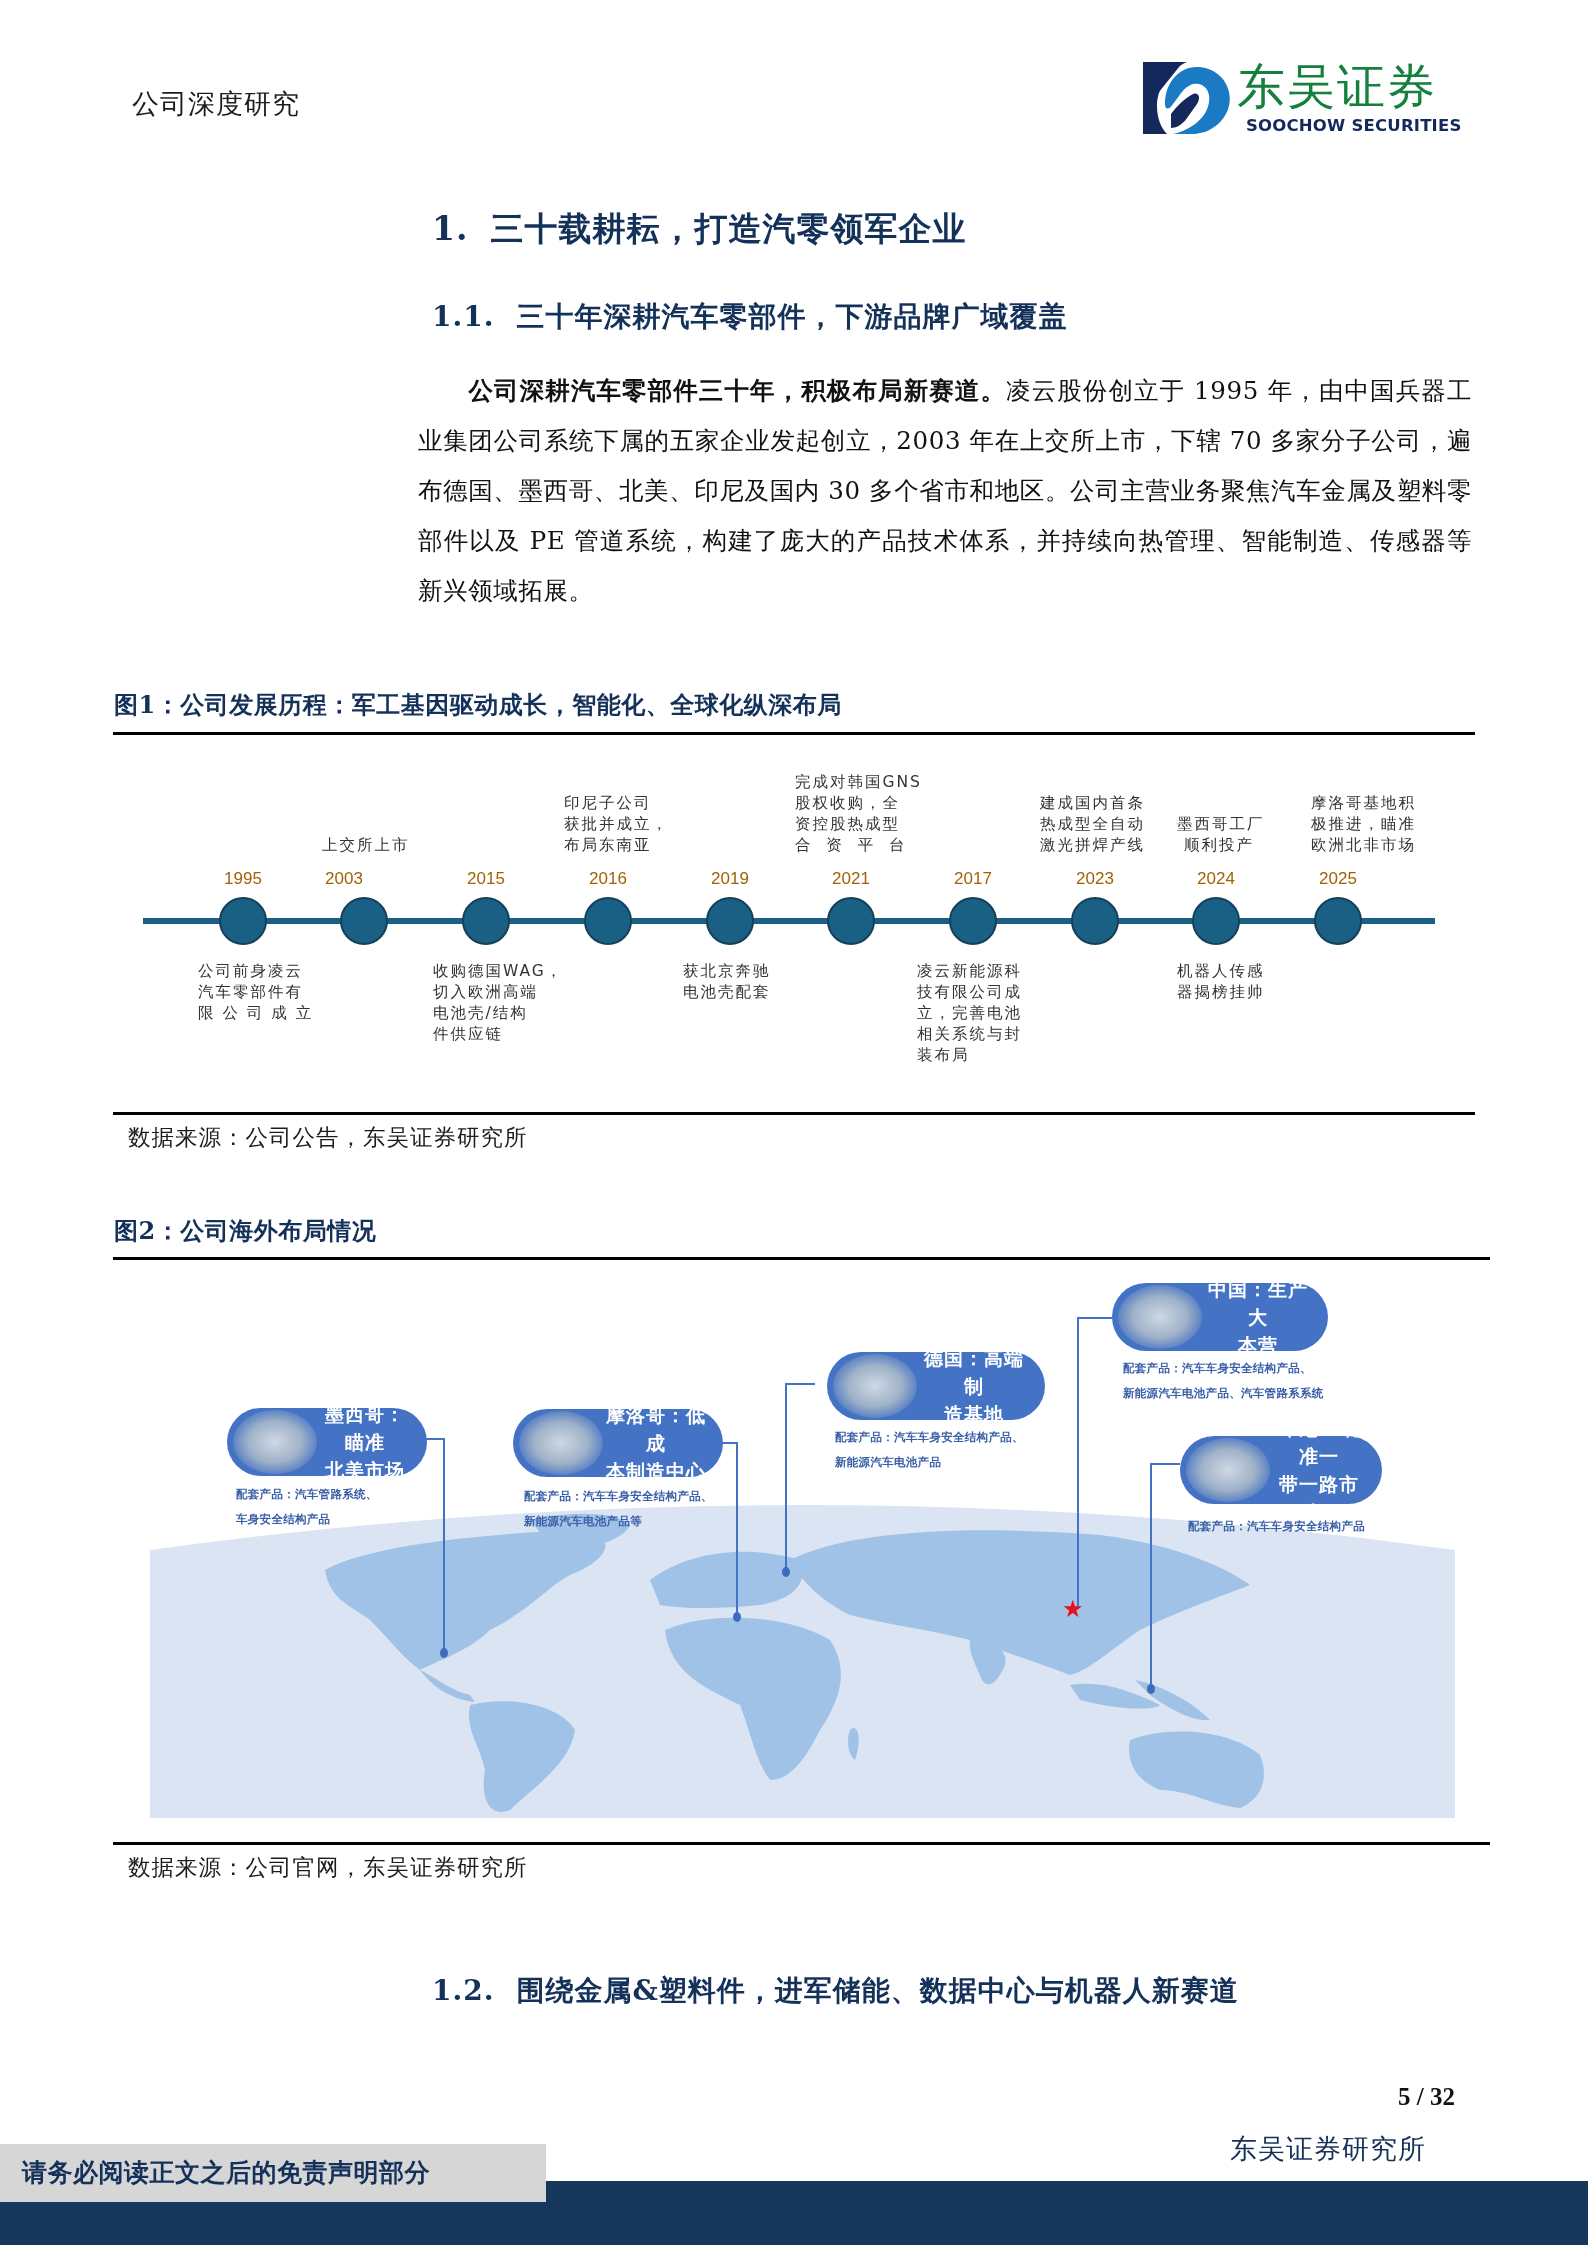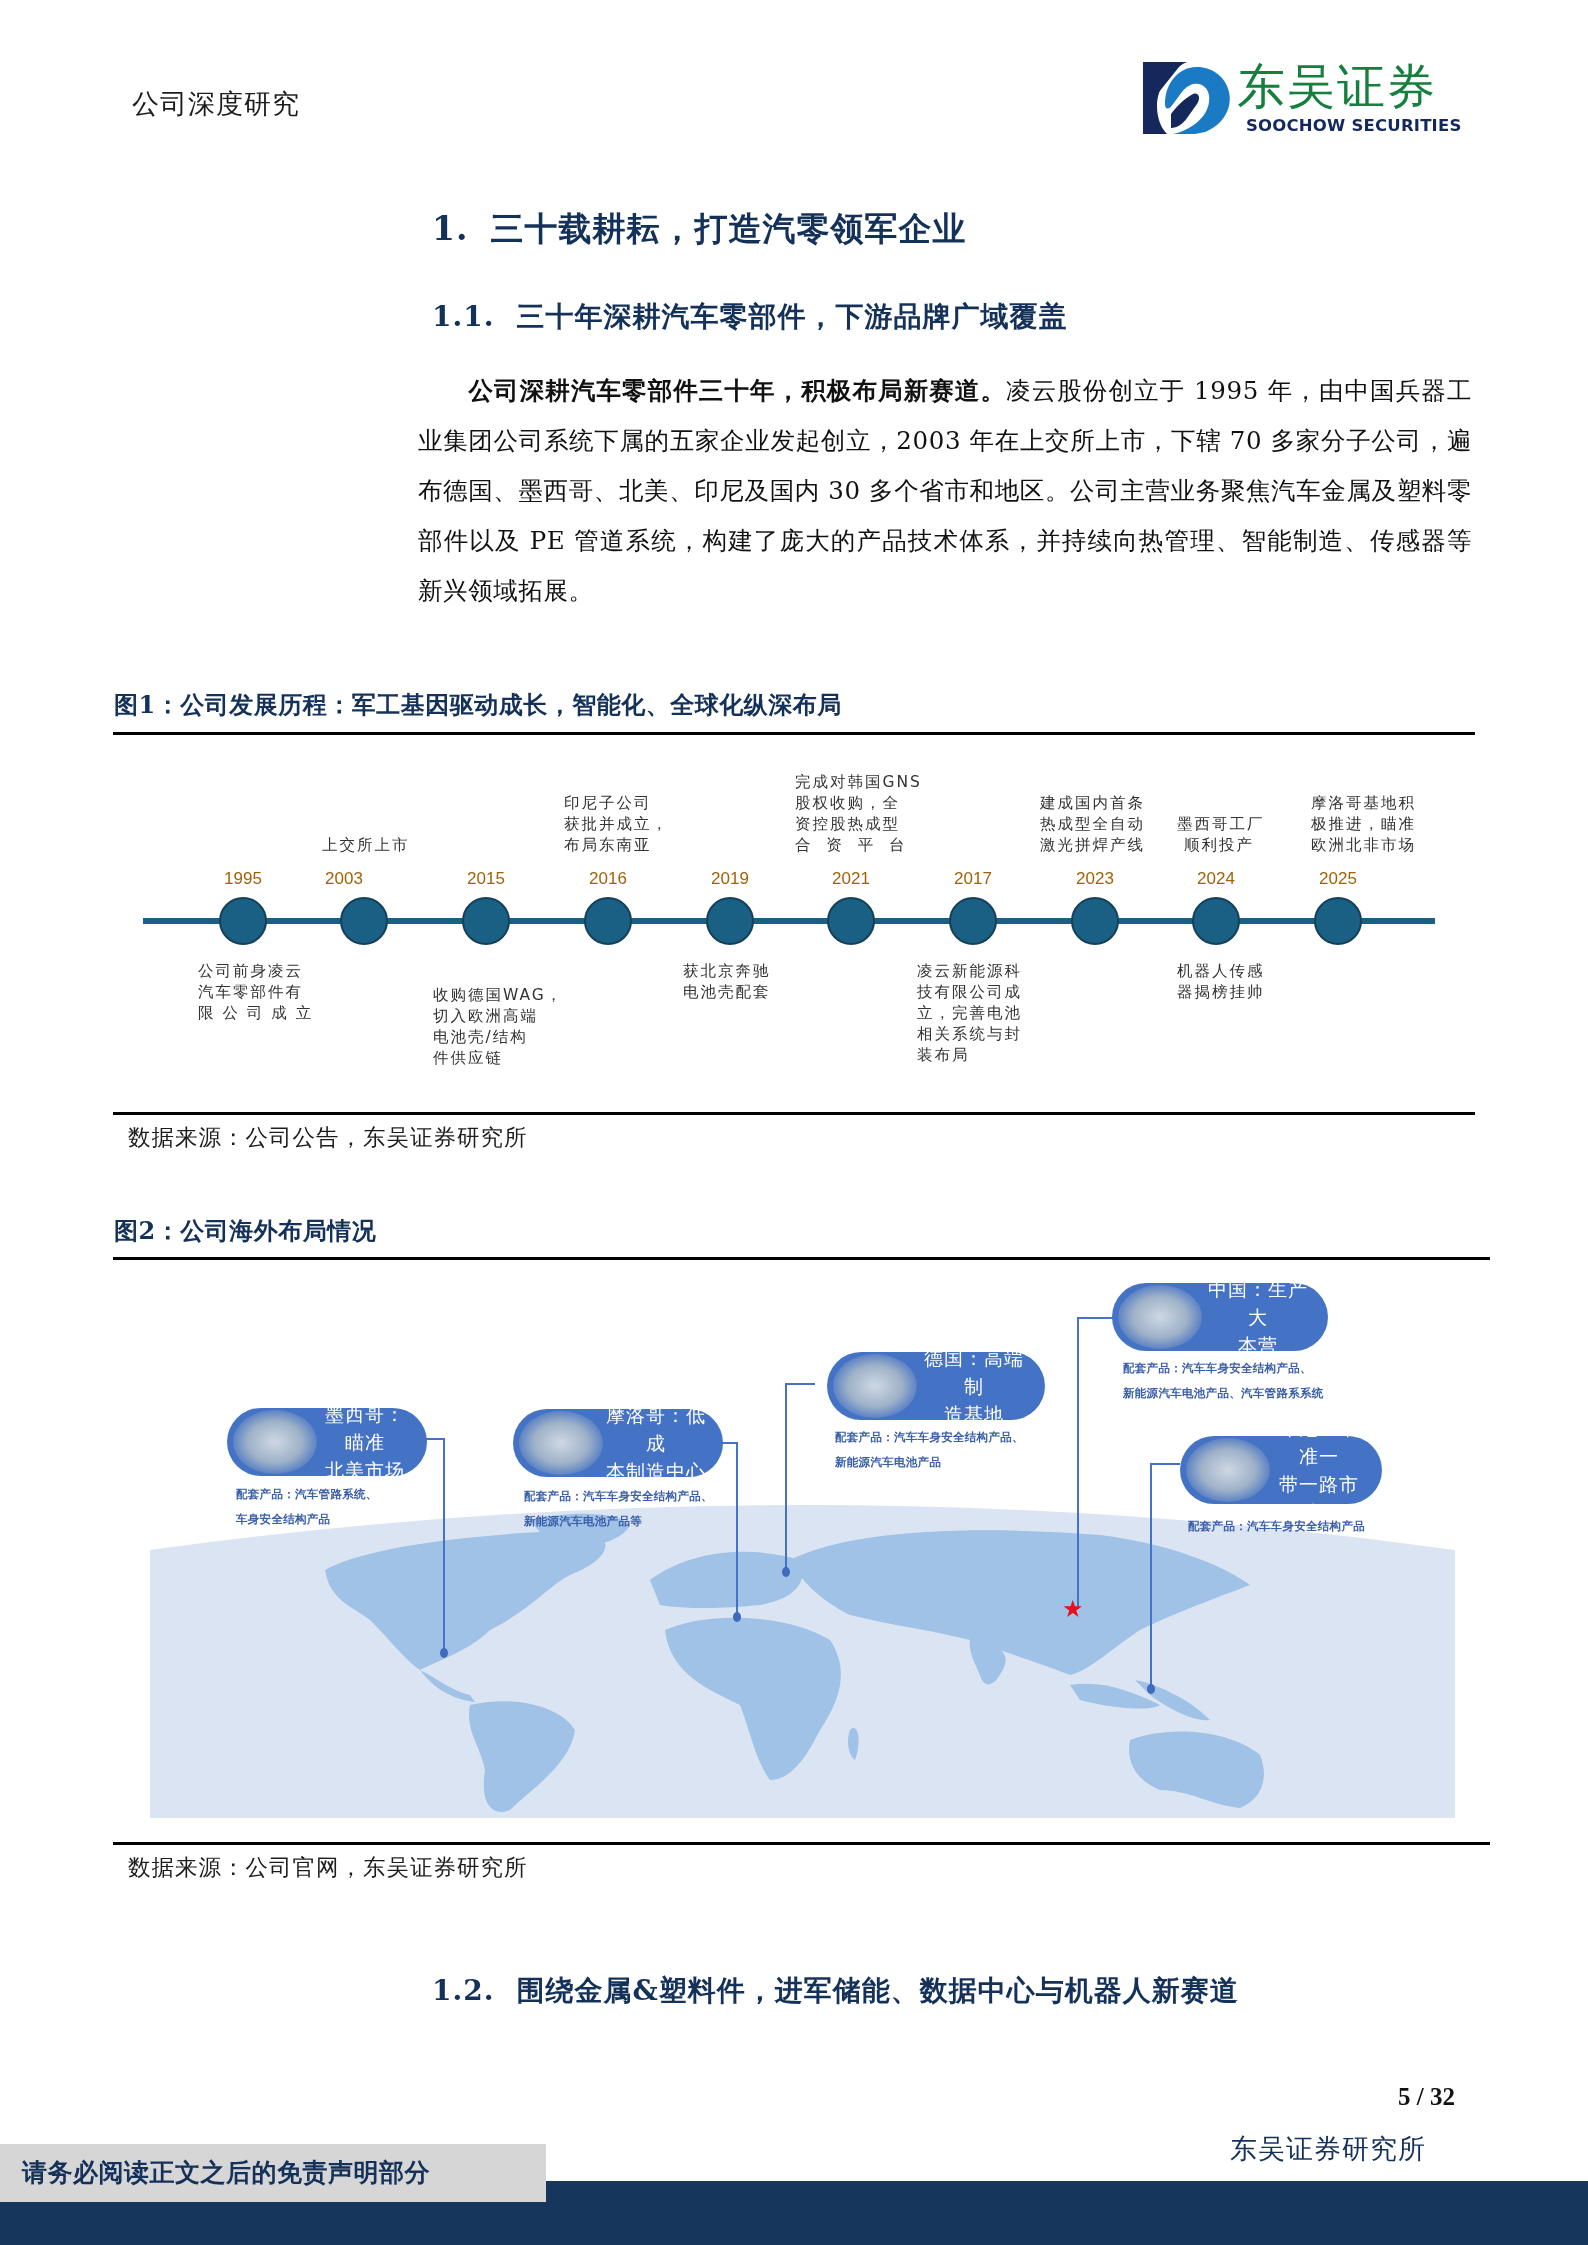--- a/index.html
+++ b/index.html
@@ -26,21 +26,21 @@
   
   .tl-line { left:143px; top:918px; width:1292px; height:6px; background:#1a5f84; }
   .tl-node { width:48px; height:48px; border-radius:50%; background:#1a5f84;
              border:2px solid #14405a; box-sizing:border-box; }
   .tl-year { font-family:"Liberation Sans", sans-serif; font-size:17px; color:#a16207; width:80px; text-align:center; }
   .tl-text { font-family:"DejaVu Sans", sans-serif; font-size:15.5px; line-height:21px; color:#333;
              letter-spacing:2px; white-space:pre; }
   
   .map-bg { left:150px; top:1490px; width:1305px; height:328px; }
   .pill { height:68px; border-radius:34px; background:#4472c4; color:#fff;
-          font-size:19px; font-weight:normal; line-height:28px; display:flex; align-items:center; }
+          font-size:19px; font-weight:bold; line-height:28px; display:flex; align-items:center; }
   .pill .thumb { width:84px; height:64px; border-radius:50%; margin-left:6px; flex:none;
                  background:radial-gradient(ellipse at center, #cfd8e4 0%, #9fb2c8 45%, #4472c4 80%); position:relative; overflow:hidden; }
   .pill .ptxt { flex:1; text-align:center; padding-right:14px; letter-spacing:1px; }
   .prod { font-size:11.5px; font-weight:bold; color:#3a5fa8; line-height:25px; letter-spacing:0.3px; }
   .vline { width:2px; background:#4472c4; }
   .hline { height:2px; background:#4472c4; }
   .pin { width:8px; height:10px; border-radius:50%; background:#3f6bbf; }
   .pg { left:1398px; top:2083px; font-family:"Liberation Serif", serif; font-weight:bold; font-size:25px; color:#111; }
   .ftr-org { left:1230px; top:2131px; font-size:27px; color:#14315a; letter-spacing:1px; }
   .disclaimer-box { left:0; top:2144px; width:546px; height:58px; background:#d6d6d6; }
@@ -88,21 +88,21 @@
 限 公 司 成 立</div>
   </div>
   <div class="abs" style="left:0;top:0;">
     <div class="abs tl-text" style="left:322px;top:835px;">上交所上市</div>
     <div class="abs tl-year" style="left:304px;top:869px;">2003</div>
     <div class="abs tl-node" style="left:340px;top:897px;"></div>
   </div>
   <div class="abs" style="left:0;top:0;">
     <div class="abs tl-year" style="left:446px;top:869px;">2015</div>
     <div class="abs tl-node" style="left:462px;top:897px;"></div>
-    <div class="abs tl-text" style="left:433px;top:961px;margin-top:24px;">收购德国WAG，
+    <div class="abs tl-text" style="left:433px;top:961px;">收购德国WAG，
 切入欧洲高端
 电池壳/结构
 件供应链</div>
   </div>
   <div class="abs" style="left:0;top:0;">
     <div class="abs tl-text" style="left:564px;top:793px;">印尼子公司
 获批并成立，
 布局东南亚</div>
     <div class="abs tl-year" style="left:568px;top:869px;">2016</div>
     <div class="abs tl-node" style="left:584px;top:897px;"></div>

